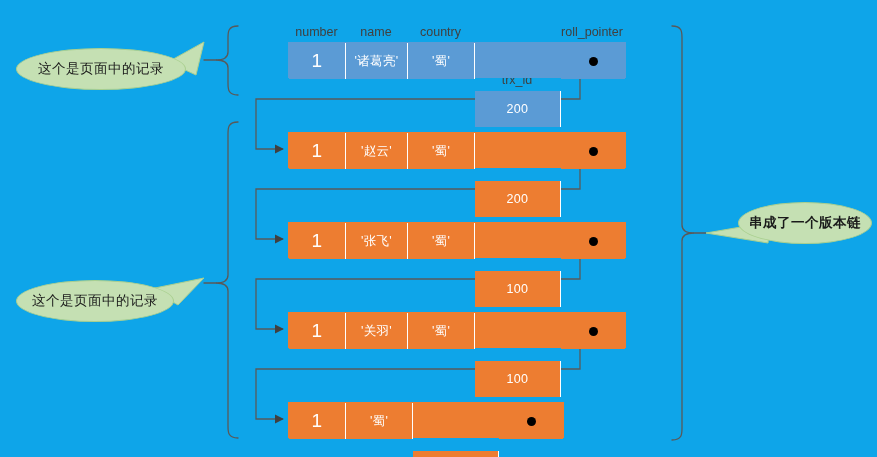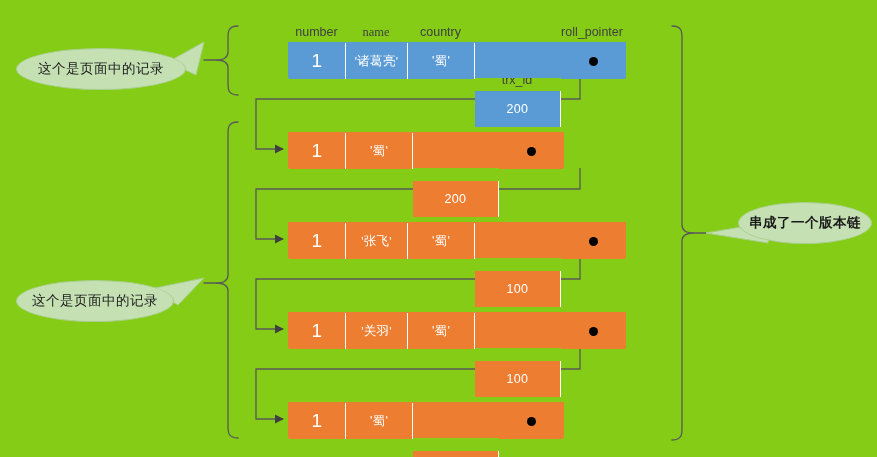--- a/index.html
+++ b/index.html
@@ -7,21 +7,21 @@
     padding: 0;
     background: #ffffff;
   }
   body {
     font-family: "Liberation Sans", "DejaVu Sans", sans-serif;
   }
   #canvas {
     position: relative;
     width: 877px;
     height: 457px;
-    background: #84cc16;
+    background: #0ea5e9;
     overflow: hidden;
   }
   #svg-layer {
     position: absolute;
     left: 0;
     top: 0;
     width: 877px;
     height: 457px;
     pointer-events: none;
   }
@@ -50,21 +50,21 @@
   .record-row .cell.num {
     font-size: 19px;
     font-weight: 400;
   }
   .row-blue { background: #5b9bd5; }
   .row-blue .cell { background: #5b9bd5; }
   .row-orange { background: #ed7d31; }
   .row-orange .cell { background: #ed7d31; }
 
   .c-number   { width: 57px; }
-  .c-name     { width: 62px; font-family: Liberation Serif, serif; }
+  .c-name     { width: 62px; }
   .c-country  { width: 67px; }
   .c-trxid    { width: 86px; margin-top: 48px; }
   .c-rollptr  { width: 64px; }
 
   .dot {
     width: 9px;
     height: 9px;
     border-radius: 50%;
     background: #000000;
     display: block;
@@ -196,20 +196,21 @@
     <div class="cell c-name">'诸葛亮'</div>
     <div class="cell c-country">'蜀'</div>
     <div class="cell c-trxid">200</div>
     <div class="cell c-rollptr">
       <span class="dot"></span>
     </div>
   </div>
 
   <div class="record-row row-orange" style="left:288px; top:132px;">
     <div class="cell num c-number">1</div>
+    <div class="cell c-name">'赵云'</div>
     <div class="cell c-country">'蜀'</div>
     <div class="cell c-trxid">200</div>
     <div class="cell c-rollptr">
       <span class="dot"></span>
     </div>
   </div>
 
   <div class="record-row row-orange" style="left:288px; top:222px;">
     <div class="cell num c-number">1</div>
     <div class="cell c-name">'张飞'</div>

